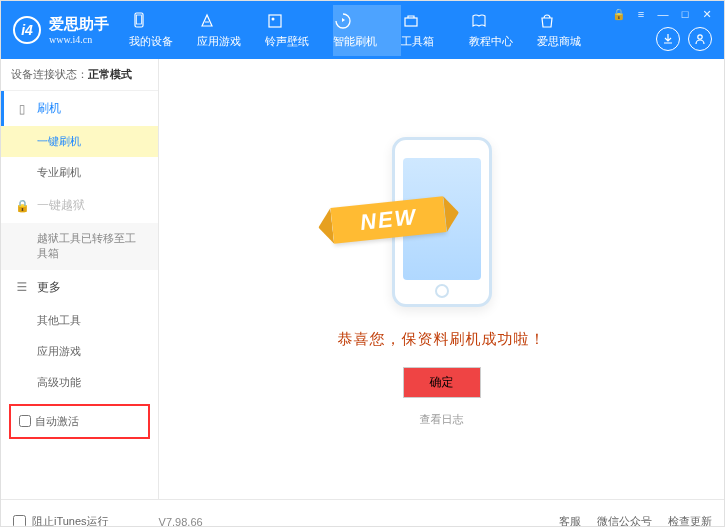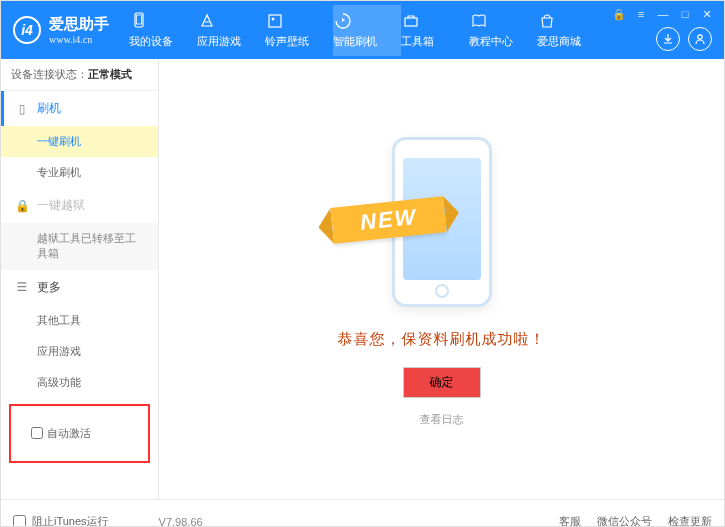--- a/index.html
+++ b/index.html
@@ -27,21 +27,21 @@
 .status-bar .st-val { color: #333; font-weight: bold; }
 .side-section { }
 .side-head { padding: 9px 14px; font-size: 12px; color: #444; display: flex; align-items: center; gap: 8px; cursor: pointer; }
 .side-head .sh-icon { width: 14px; text-align: center; color: #888; }
 .side-head.blue { color: #1e88ff; border-left: 3px solid #1e88ff; padding-left: 11px; }
 .side-item { padding: 8px 14px 8px 36px; font-size: 11px; color: #666; cursor: pointer; }
 .side-item.active { background: #fef9c3; color: #1e88ff; }
 .side-sub { padding: 8px 14px 8px 36px; font-size: 11px; color: #888; background: #f7f7f7; line-height: 1.4; }
 .side-head.disabled { color: #bbb; }
 
-.checkbox-area { border: 2px solid #ff3030; margin: 6px 8px; padding: 20px; display: flex; gap: 20px; }
+.checkbox-area { border: 2px solid #ff3030; margin: 6px 8px; padding: 8px; display: flex; gap: 20px; }
 .cb { display: flex; align-items: center; gap: 4px; font-size: 11px; color: #666; }
 .cb input { width: 12px; height: 12px; }
 .cb.disabled { color: #ccc; }
 
 .device-info { padding: 6px 12px; font-size: 11px; }
 
 .main { flex: 1; display: flex; flex-direction: column; align-items: center; justify-content: center; position: relative; }
 .illustration { width: 200px; height: 180px; position: relative; }
 .phone { width: 100px; height: 170px; background: #fff; border: 3px solid #d0e4f5; border-radius: 14px; position: absolute; left: 50px; top: 5px; box-shadow: 0 4px 12px rgba(0,0,0,0.08); }
 .phone-screen { position: absolute; inset: 18px 8px 24px 8px; background: linear-gradient(#cfe8ff,#b0d8ff); border-radius: 4px; }

